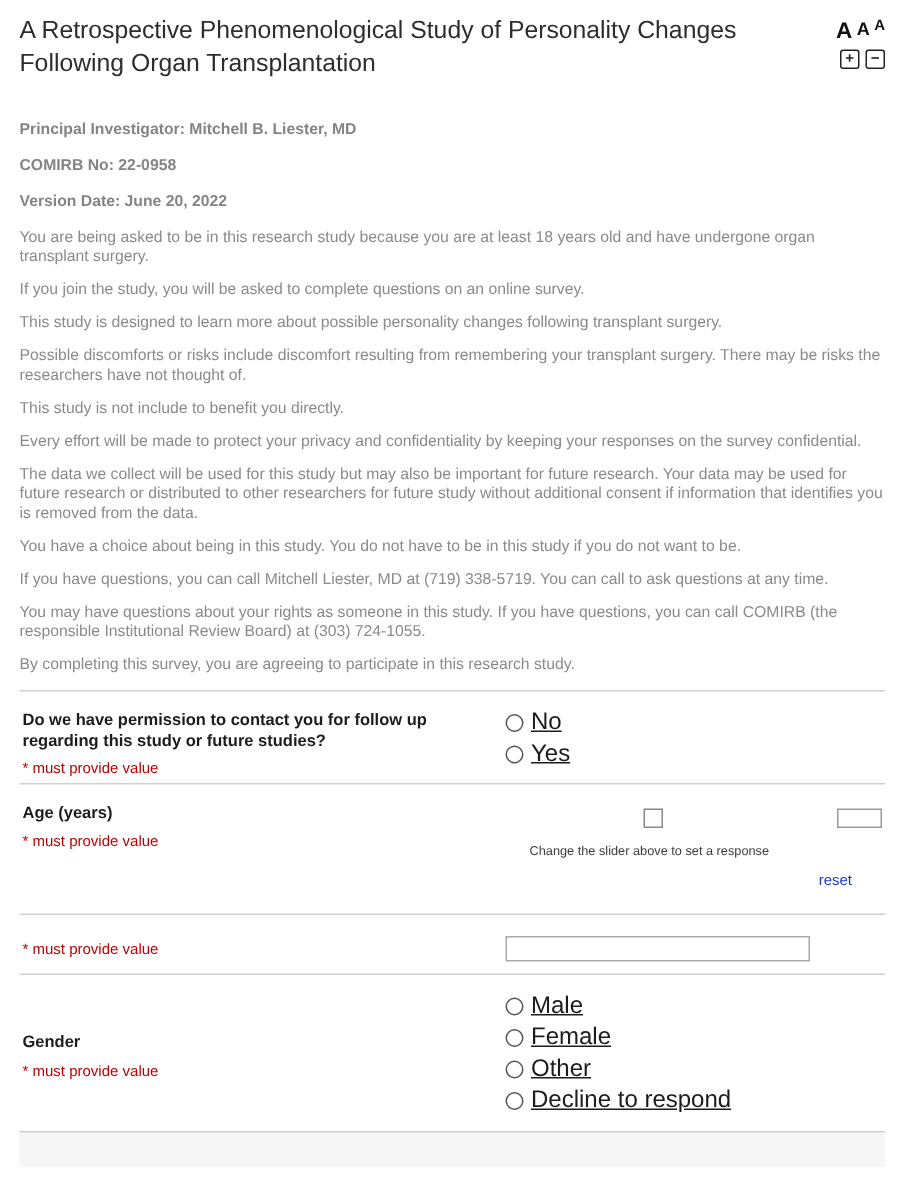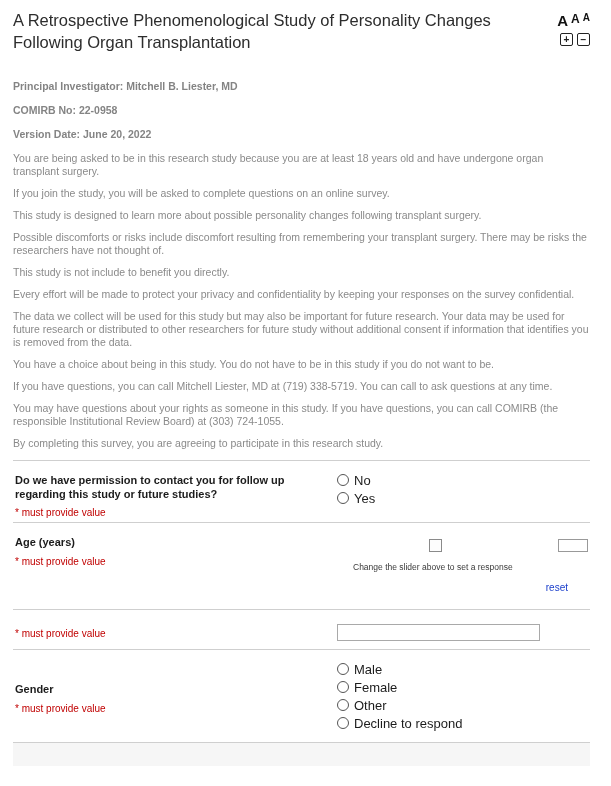--- a/index.html
+++ b/index.html
@@ -29,21 +29,21 @@
   .questions { margin-top:10px; }
   .qrow { border-top:1px solid #cfcfcf; padding:12px 2px 4px; display:flex; }
   .q-left { width:322px; padding-right:10px; }
   .q-label { font-size:11px; font-weight:700; color:#1c1c1c; line-height:1.3; }
   .req { margin-top:6px; font-size:10px; color:#c00000; }
   .q-right { flex:1; position:relative; }
 
   .opt { display:flex; align-items:center; margin-bottom:3px; cursor:pointer; }
   .radio { width:12px; height:12px; border:1px solid #555; border-radius:50%;
     margin-right:5px; background:#fff; flex:none; }
-  .opt-label { font-size:13px; color:#1c1c1c; }
+  .opt-label { font-size:16px; color:#1c1c1c;text-decoration:underline; }
 
   .qrow.q2 { padding-bottom:10px; }
   .slider-area { position:relative; height:64px; }
   .slider-handle { position:absolute; left:92px; top:4px; width:13px; height:13px;
     border:1px solid #8a8a8a; background:#fdfdfd; cursor:grab; }
   .slider-note { position:absolute; left:16px; top:27px; font-size:8.5px; color:#3a3a3a; white-space:nowrap; }
   .slider-value { position:absolute; right:0; top:4px; width:30px; height:13px;
     border:1px solid #999; background:#fff; }
   .reset-link { position:absolute; right:20px; top:47px; font-size:10px; color:#1a3ecb; cursor:pointer; }
 

